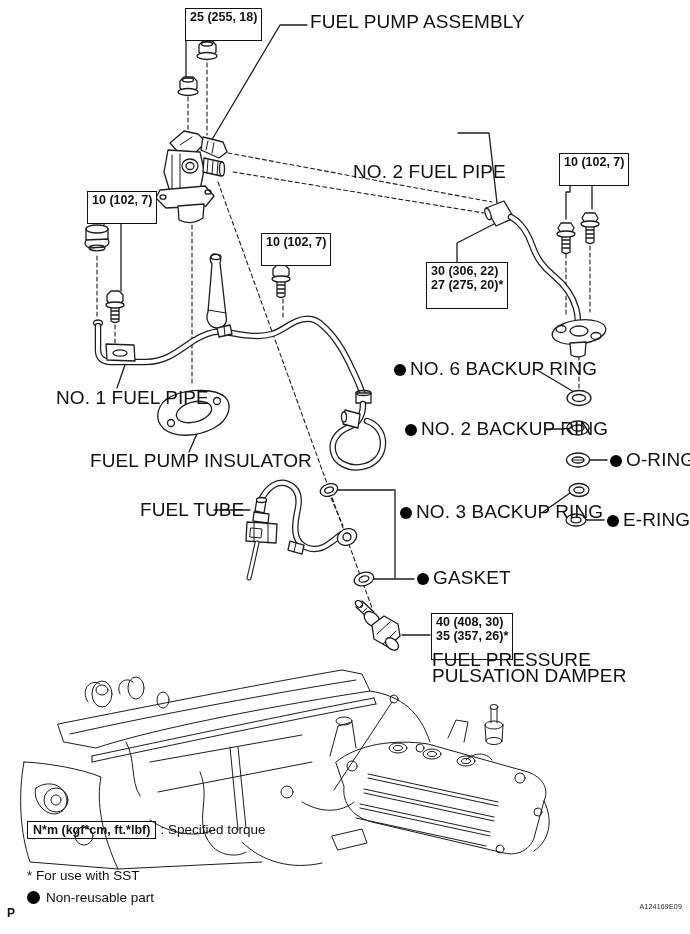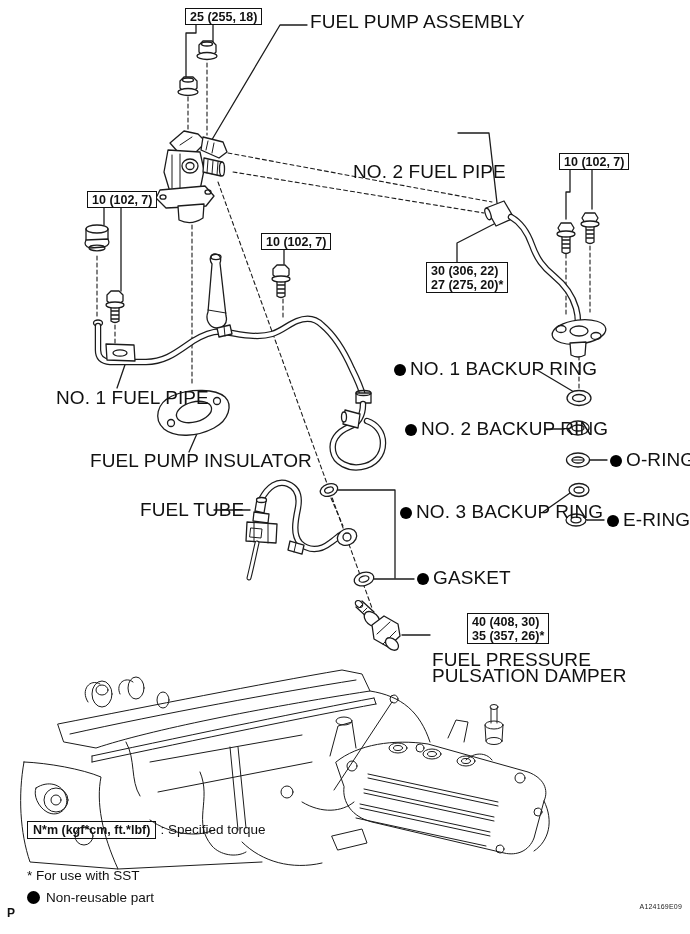--- a/index.html
+++ b/index.html
@@ -20,21 +20,21 @@
   .lbl{
     position:absolute;font-size:19px;line-height:16px;white-space:nowrap;
     letter-spacing:0.1px;
   }
   .lbl .bullet{
     display:inline-block;width:12px;height:12px;border-radius:50%;
     background:#000;margin-right:4px;vertical-align:-1px;
   }
   .tq{
     position:absolute;border:1.7px solid #111;background:#fff;
-    font-size:12.5px;font-weight:700;line-height:14px;padding:1px 4px 0 4px;
+    font-size:12.5px;font-weight:700;line-height:14px;padding:1px 4px 16px 4px;
     white-space:nowrap;
   }
   .tq span{display:block;}
   .legend-row{position:absolute;font-size:13.5px;white-space:nowrap;}
   .legend-box{
     display:inline-block;border:1.6px solid #111;padding:1px 5px;
     font-weight:700;font-size:12.5px;margin-right:4px;
   }
   .legend-bullet{
     display:inline-block;width:13px;height:13px;border-radius:50%;
@@ -285,42 +285,42 @@
   <div class="tq" style="left:261px;top:233px;">
     <span>10 (102, 7)</span>
   </div>
   <div class="tq" style="left:559px;top:153px;">
     <span>10 (102, 7)</span>
   </div>
   <div class="tq" style="left:426px;top:262px;">
     <span>30 (306, 22)</span>
     <span>27 (275, 20)*</span>
   </div>
-  <div class="tq" style="left:431px;top:613px;margin-left:36px;">
+  <div class="tq" style="left:431px;top:613px;">
     <span>40 (408, 30)</span>
     <span>35 (357, 26)*</span>
   </div>
 
   <div class="lbl" style="left:310px;top:14px;">
     <span>FUEL PUMP ASSEMBLY</span>
   </div>
   <div class="lbl" style="left:353px;top:126px;margin-top:38px;">
     <span>NO. 2 FUEL PIPE</span>
   </div>
   <div class="lbl" style="left:56px;top:390px;">
     <span>NO. 1 FUEL PIPE</span>
   </div>
   <div class="lbl" style="left:90px;top:453px;">
     <span>FUEL PUMP INSULATOR</span>
   </div>
   <div class="lbl" style="left:140px;top:502px;">
     <span>FUEL TUBE</span>
   </div>
   <div class="lbl" style="left:394px;top:361px;">
-    <span class="bullet"></span><span>NO. 1 BACKUP RING</span>
+    <span class="bullet"></span><span>NO. 6 BACKUP RING</span>
   </div>
   <div class="lbl" style="left:405px;top:421px;">
     <span class="bullet"></span><span>NO. 2 BACKUP RING</span>
   </div>
   <div class="lbl" style="left:610px;top:452px;">
     <span class="bullet"></span><span>O-RING</span>
   </div>
   <div class="lbl" style="left:400px;top:504px;">
     <span class="bullet"></span><span>NO. 3 BACKUP RING</span>
   </div>

